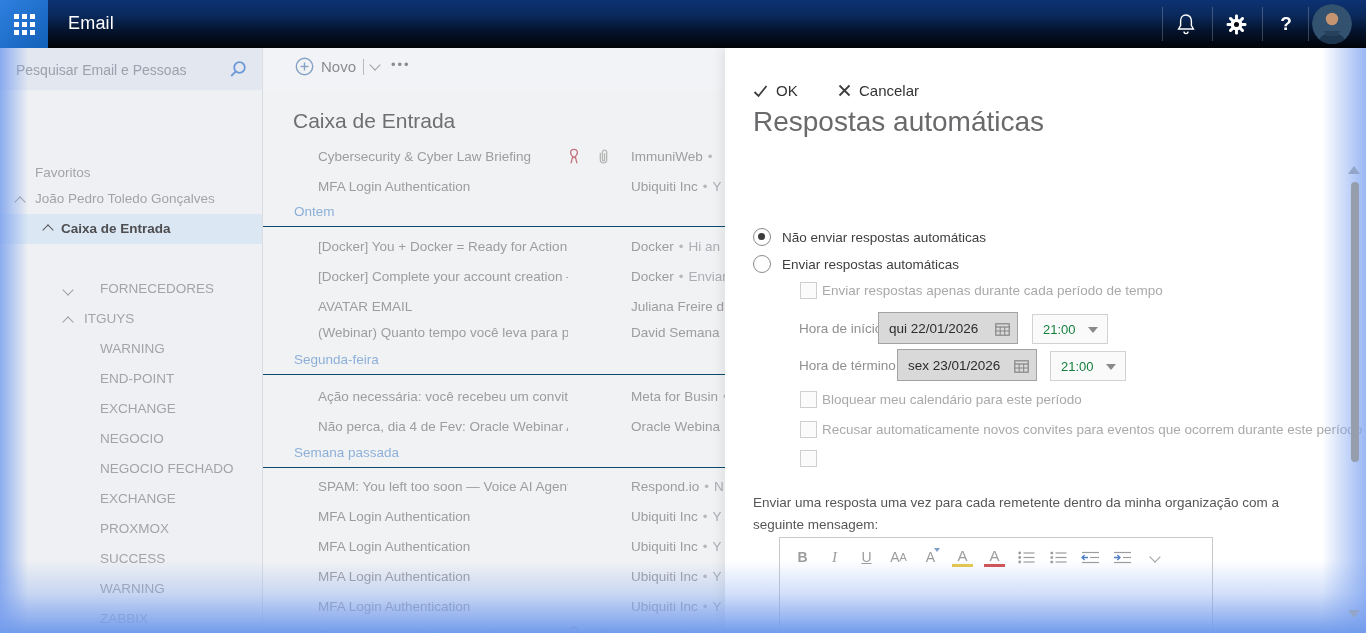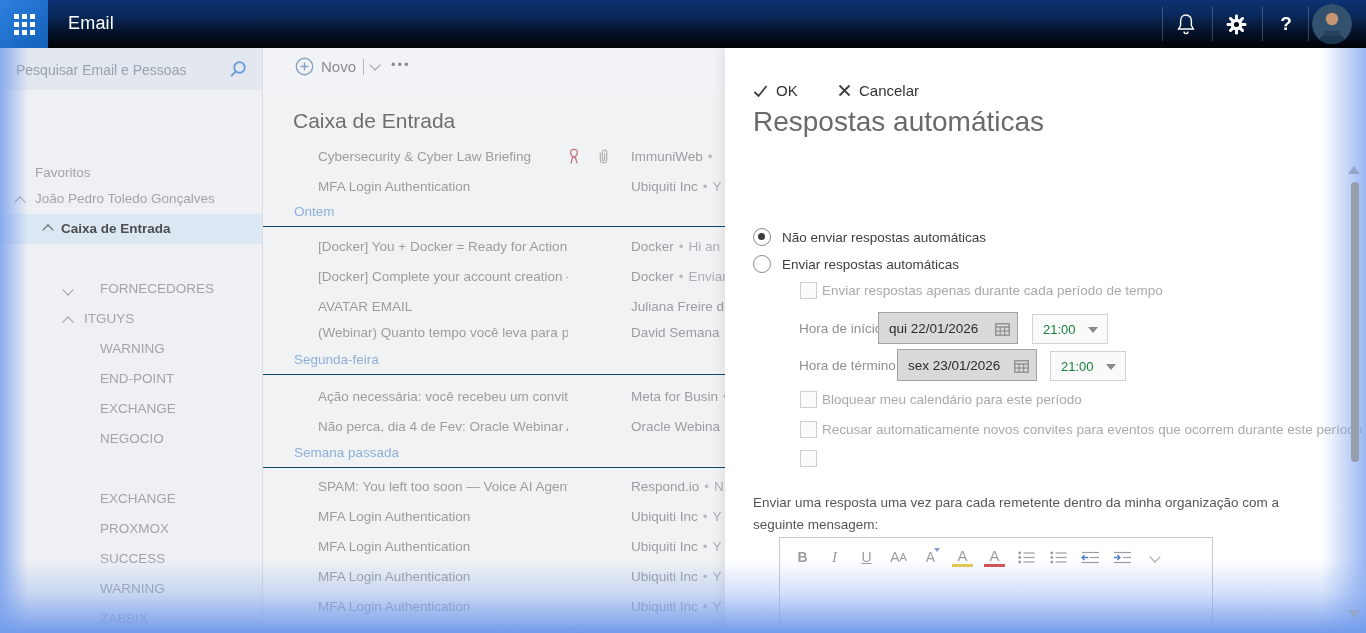--- a/index.html
+++ b/index.html
@@ -190,20 +190,23 @@
     </div>
     <div class="frow" style="top:318px">
       <span class="flabel" style="left:100px">END-POINT</span>
     </div>
     <div class="frow" style="top:348px">
       <span class="flabel" style="left:100px">EXCHANGE</span>
     </div>
     <div class="frow" style="top:378px">
       <span class="flabel" style="left:100px">NEGOCIO</span>
     </div>
+    <div class="frow" style="top:408px">
+      <span class="flabel" style="left:100px">NEGOCIO FECHADO</span>
+    </div>
     <div class="frow" style="top:438px">
       <span class="flabel" style="left:100px">EXCHANGE</span>
     </div>
     <div class="frow" style="top:468px">
       <span class="flabel" style="left:100px">PROXMOX</span>
     </div>
     <div class="frow" style="top:498px">
       <span class="flabel" style="left:100px">SUCCESS</span>
     </div>
     <div class="frow" style="top:528px">

